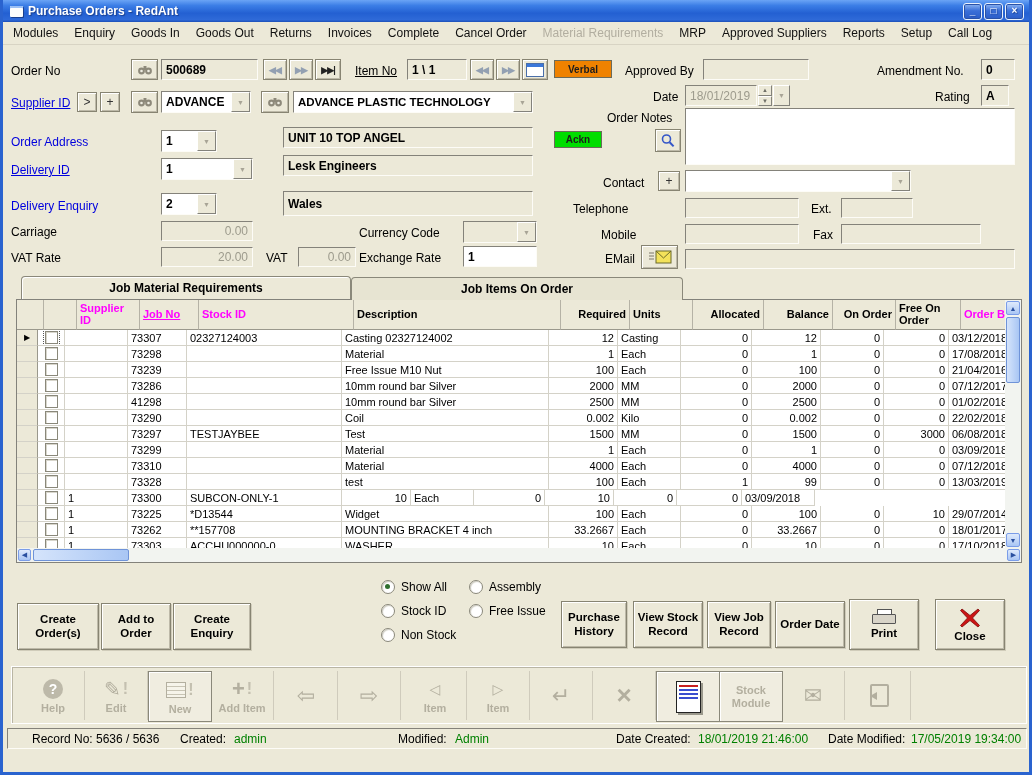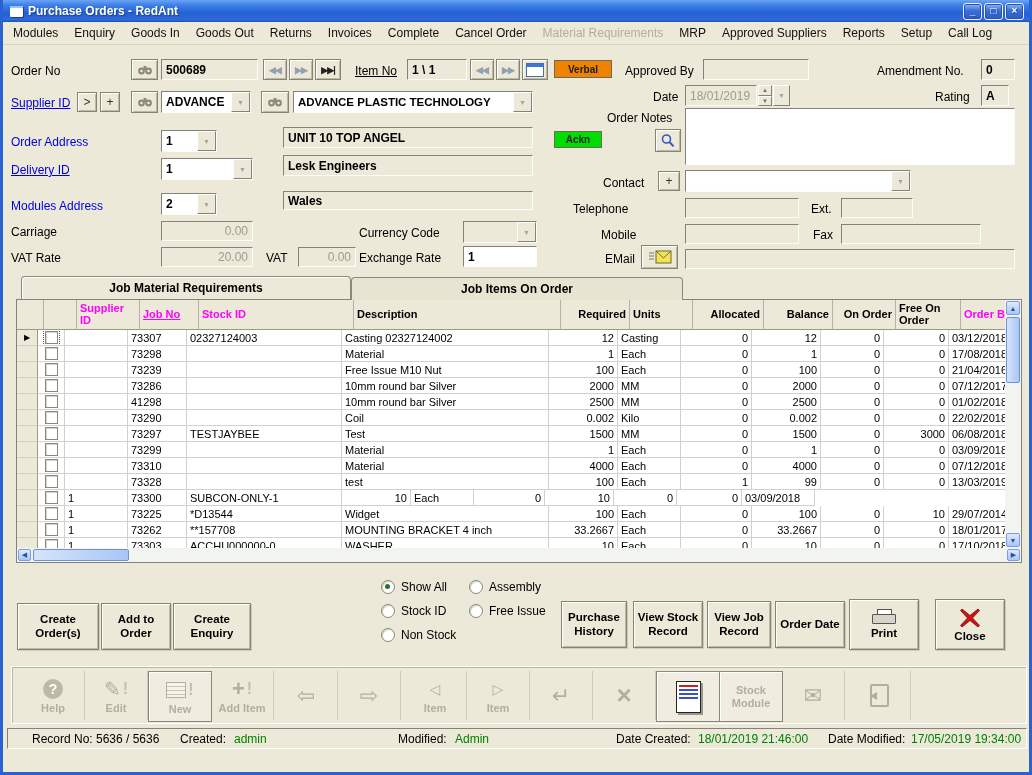--- a/index.html
+++ b/index.html
@@ -218,26 +218,26 @@
       <span class="ddbtn">▼</span>
   </div>
   <div class="fld bold abs" style="left:280px;top:155px;width:250px;height:21px">Lesk Engineers</div>
   <span class="lbl abs" style="left:600px;top:176px">Contact</span>
   <div class="btn abs" style="left:655px;top:171px;width:22px;height:20px">+</div>
   <div class="fld white dd abs" style="left:682px;top:170px;width:226px;height:22px">
     <span class="val"></span>
       <span class="ddbtn">▼</span>
   </div>
 
-  <span class="lbl blue abs" style="left:8px;top:199px">Modules Address</span>
+  <span class="lbl blue abs" style="left:8px;top:199px">Delivery Enquiry</span>
   <div class="fld white bold dd abs" style="left:158px;top:193px;width:56px;height:22px">
     <span class="val">2</span>
       <span class="ddbtn">▼</span>
   </div>
-  <div class="fld bold abs" style="left:280px;top:191px;width:250px;height:19px">Wales</div>
+  <div class="fld bold abs" style="left:280px;top:191px;width:250px;height:25px">Wales</div>
   <span class="lbl abs" style="left:570px;top:202px">Telephone</span>
   <div class="fld abs" style="left:682px;top:198px;width:114px;height:20px"></div>
   <span class="lbl abs" style="left:808px;top:202px">Ext.</span>
   <div class="fld abs" style="left:838px;top:198px;width:72px;height:20px"></div>
 
   <span class="lbl abs" style="left:8px;top:225px">Carriage</span>
   <div class="fld gray num abs" style="left:158px;top:221px;width:92px;height:20px">0.00</div>
   <span class="lbl abs" style="left:356px;top:226px">Currency Code</span>
   <div class="fld dd abs" style="left:460px;top:221px;width:74px;height:22px">
     <span class="val"></span>

